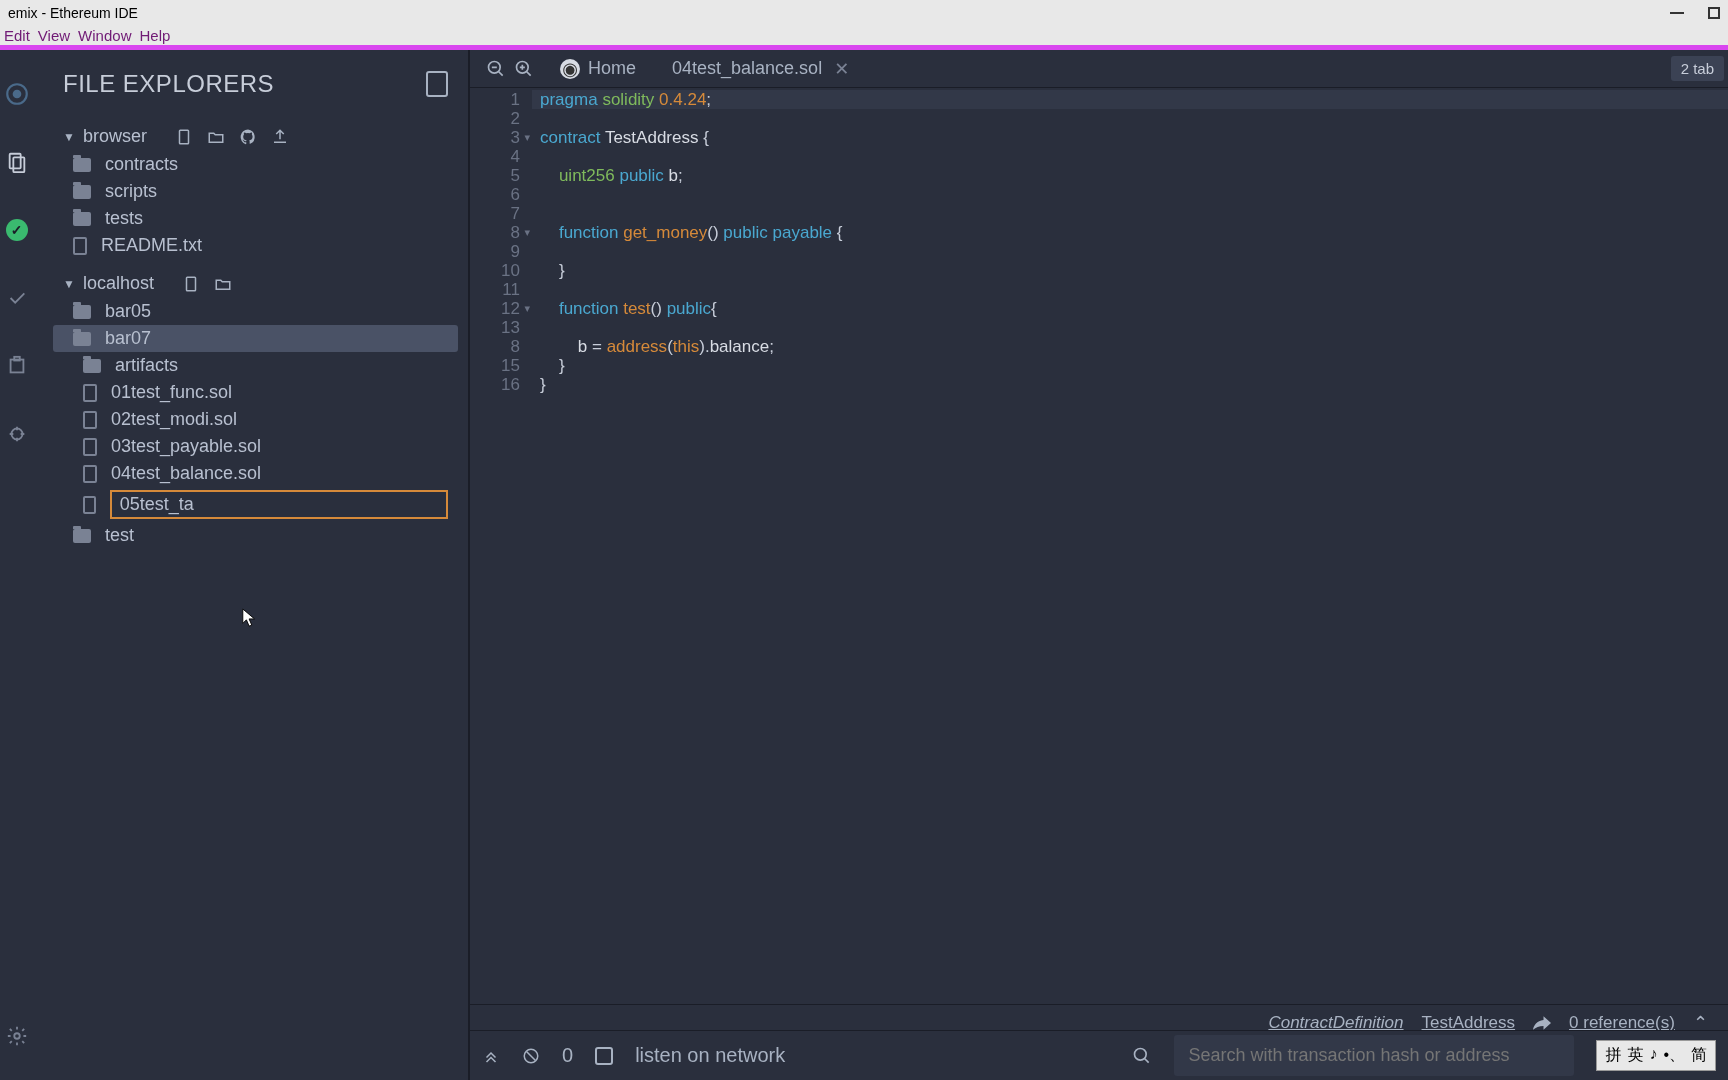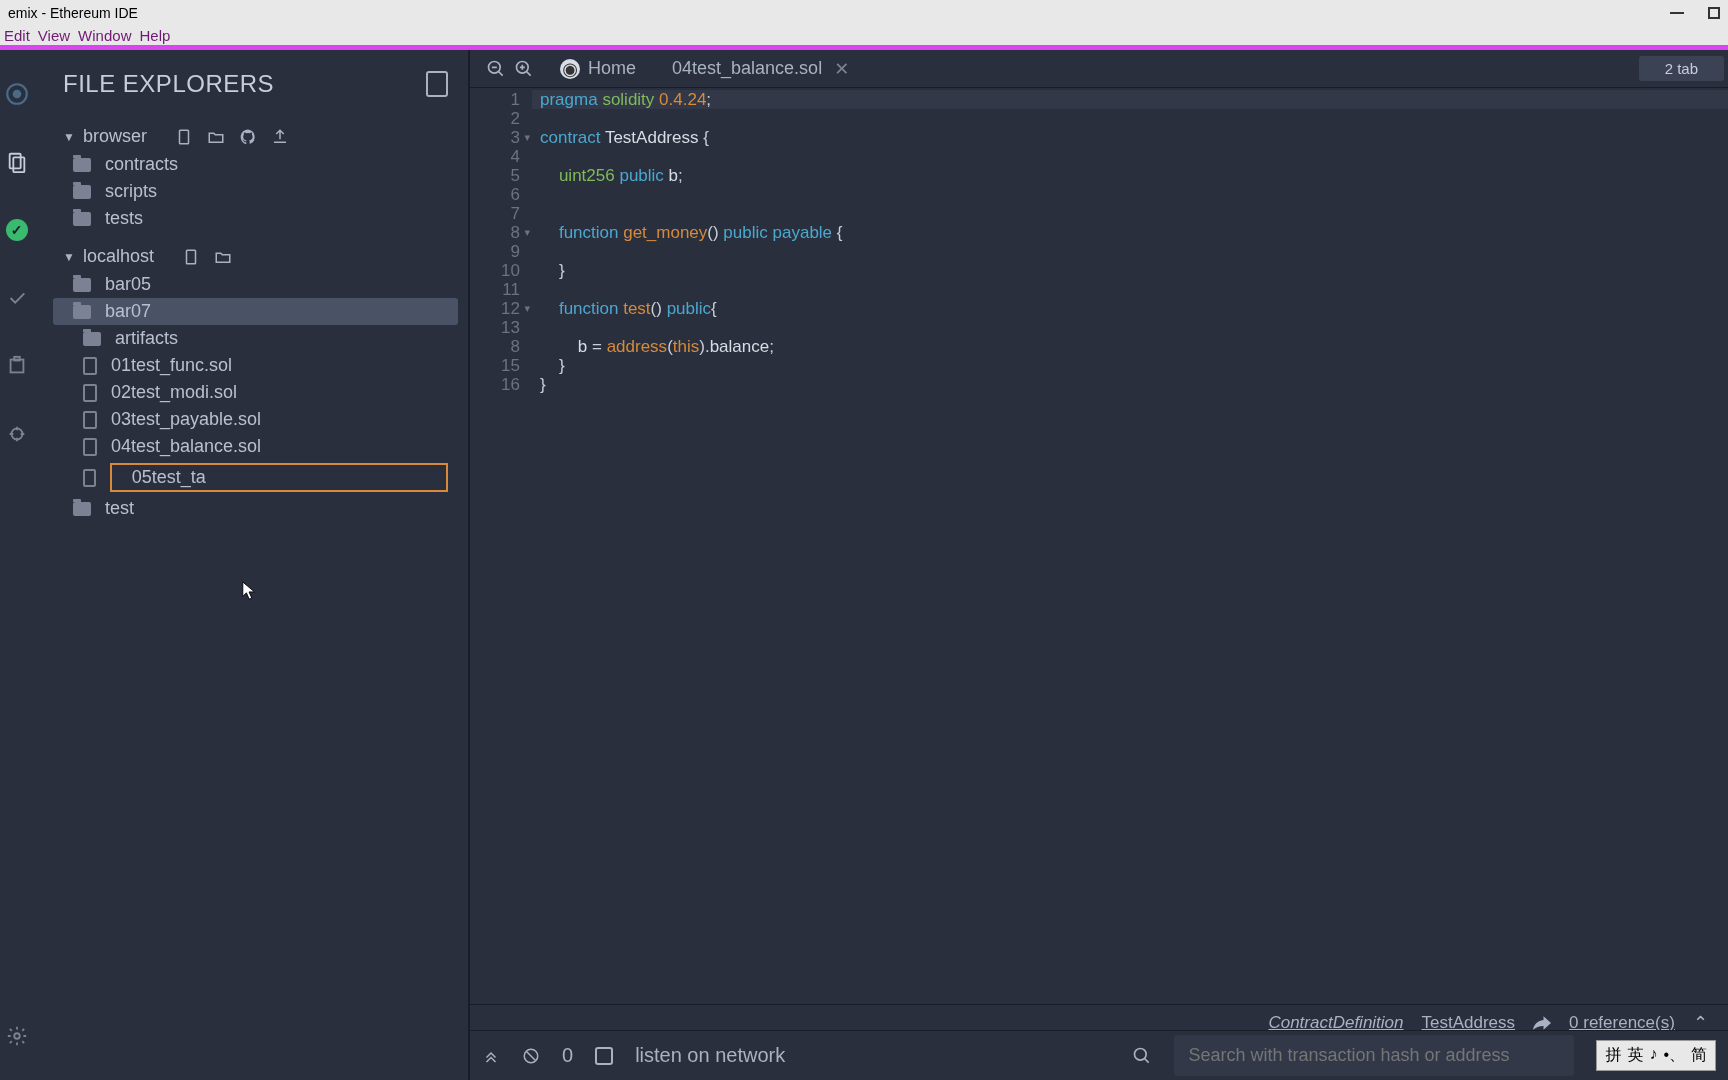--- a/index.html
+++ b/index.html
@@ -32,31 +32,31 @@
     .ws-actions .act { width: 18px; height: 18px; color: #a8b2c2; }
     
     .tree-item { display: flex; align-items: center; gap: 14px; padding: 3px 0 3px 10px; font-size: 18px; color: #b8c0d0; cursor: pointer; }
     .tree-item.level1 { padding-left: 10px; }
     .tree-item.level2 { padding-left: 20px; }
     .tree-item.selected { background: #4a5266; border-radius: 3px; margin-left: -10px; padding-left: 20px; margin-right: -10px; }
     .tree-icon-folder { width: 18px; height: 14px; background: #7a8294; border-radius: 2px; position: relative; }
     .tree-icon-folder::before { content: ''; position: absolute; top: -3px; left: 0; width: 8px; height: 3px; background: #7a8294; border-radius: 1px 1px 0 0; }
     .tree-icon-file { width: 14px; height: 18px; border: 2px solid #7a8294; border-radius: 2px; position: relative; }
     
-    .rename-input { background: transparent; border: 2px solid #d68a3a; color: #b8c0d0; font-size: 18px; padding: 2px 20px; width: 384px; font-family: inherit; outline: none; }
+    .rename-input { background: transparent; border: 2px solid #d68a3a; color: #b8c0d0; font-size: 18px; padding: 2px 8px; width: 384px; font-family: inherit; outline: none; }
     
     .editor-area { flex: 1; display: flex; flex-direction: column; background: #2a2f3d; position: relative; }
     
     .tab-bar { height: 38px; display: flex; align-items: center; background: #2a2f3d; border-bottom: 1px solid #1a1d27; padding-left: 8px; }
     .tab-search { display: flex; gap: 8px; padding: 0 8px; }
     .tab-search .mag { width: 20px; height: 20px; color: #a8b2c2; }
     .tab-item { display: flex; align-items: center; gap: 8px; padding: 0 18px; height: 38px; color: #a8b2c2; font-size: 18px; cursor: pointer; }
     .tab-item .home-icon { width: 20px; height: 20px; border-radius: 50%; background: #d8dce4; display: inline-flex; align-items: center; justify-content: center; color: #333; }
     .tab-item .close-x { color: #7a8294; font-size: 18px; margin-left: 4px; }
-    .tabs-badge { margin-left: auto; margin-right: 4px; background: #3b4254; color: #c7cdd9; padding: 4px 26px; font-size: 15px; border-radius: 3px; }
+    .tabs-badge { margin-left: auto; margin-right: 4px; background: #3b4254; color: #c7cdd9; padding: 4px 10px; font-size: 15px; border-radius: 3px; }
     
     .code-area { flex: 1; display: flex; font-family: 'Consolas', 'Courier New', monospace; font-size: 17px; line-height: 19px; overflow: auto; }
     .gutter { width: 62px; background: #2a2f3d; text-align: right; padding-right: 12px; padding-top: 2px; color: #6a7284; user-select: none; }
     .gutter .gline { height: 19px; position: relative; }
     .gutter .fold { position: absolute; right: -10px; color: #6a7284; font-size: 11px; }
     .code-text { flex: 1; padding-top: 2px; padding-left: 8px; color: #c7cdd9; white-space: pre; }
     .code-text .cline { height: 19px; }
     .code-text .cline.active { background: #323848; margin-left: -8px; padding-left: 8px; }
     
     .kw { color: #4aa8d0; }
@@ -172,20 +172,24 @@
         <span class="tree-icon-folder"></span>
         <span>contracts</span>
       </div>
     <div class="tree-item level1">
         <span class="tree-icon-folder"></span>
         <span>scripts</span>
       </div>
     <div class="tree-item level1">
         <span class="tree-icon-folder"></span>
         <span>tests</span>
+      </div>
+    <div class="tree-item level1">
+        <span class="tree-icon-file"></span>
+        <span>README.txt</span>
       </div>
 
     <div style="height:14px"></div>
 
     <div class="ws-header">
       <span class="caret">▼</span>
       <span class="label">localhost</span>
       <div class="ws-actions">
         <svg class="act" viewBox="0 0 24 24" fill="none" stroke="#a8b2c2" stroke-width="2">
             <rect x="6" y="3" width="12" height="18" rx="1"></rect>

